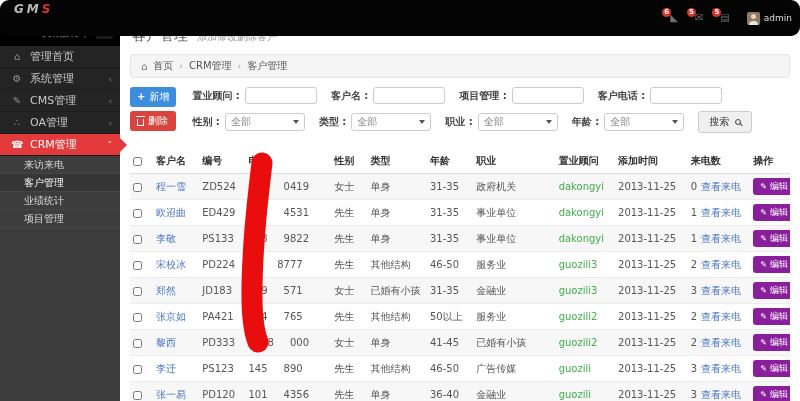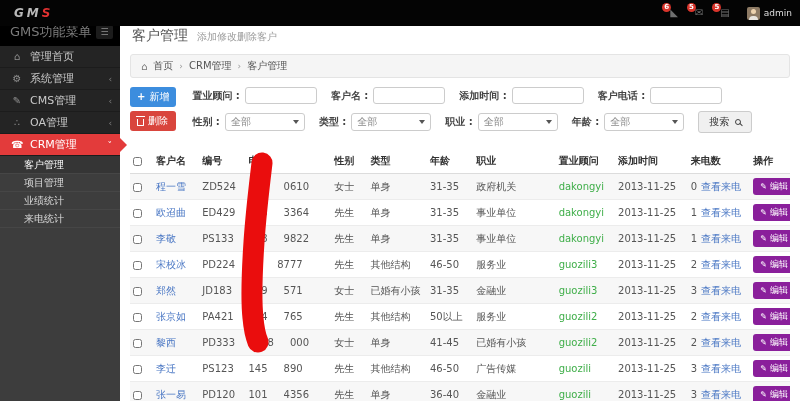--- a/index.html
+++ b/index.html
@@ -2,22 +2,22 @@
 <html><head>
 <meta charset="utf-8">
 <style>
   * { box-sizing: border-box; margin: 0; padding: 0; }
   html,body { width:800px; height:401px; overflow:hidden; }
   body {
     font-family:"DejaVu Sans","Liberation Sans",sans-serif;
     font-size:11px; background:#fff; position:relative; color:#555;
   }
   
-  .topbar { position:absolute; top:0; left:0; right:0; height:26px;
-    background:#040404; display:flex; align-items:center; padding:0 8px 0 14px; z-index:10; }
+  .topbar { position:absolute; top:0; left:0; right:0; height:36px;
+    background:#040404; display:flex; padding:0 8px 0 14px; z-index:10;border-radius:9px; }
   .logo { font-weight:bold; font-style:italic; font-size:12px; letter-spacing:3px; line-height:18px; }
   .logo .gm { color:#b9b9b9; } .logo .s { color:#e03131; }
   .top-right { margin-left:auto; display:flex; align-items:center; gap:17px; }
   .notif { position:relative; color:#6f6f6f; font-size:10px; line-height:10px; cursor:pointer; }
   .badge { position:absolute; top:-5px; left:-8px; background:#d9342b; color:#fff;
     font-size:7px; font-style:normal; width:9px; height:9px; line-height:9px;
     border-radius:50%; text-align:center; font-weight:bold; }
   .userbox { display:flex; align-items:center; gap:4px; color:#ddd; font-size:9px; cursor:pointer; }
   .avatar { width:13px; height:13px; border-radius:2px; background:#8d7a64; position:relative; overflow:hidden; }
   .avatar::before { content:""; position:absolute; top:2px; left:4px; width:5px; height:5px;
@@ -143,31 +143,31 @@
   <div class="nav-item">
     <span class="nicon">∴</span>
     <span>OA管理</span>
     <span class="chev">‹</span>
   </div>
   <div class="nav-item active">
     <span class="nicon">☎</span>
     <span>CRM管理</span>
     <span class="chev">˅</span>
   </div>
+  <div class="sub-item">
+    <span>来访来电</span>
+  </div>
   <div class="sub-item active">
     <span>客户管理</span>
   </div>
   <div class="sub-item">
+    <span>业绩统计</span>
+  </div>
+  <div class="sub-item">
     <span>项目管理</span>
-  </div>
-  <div class="sub-item">
-    <span>业绩统计</span>
-  </div>
-  <div class="sub-item">
-    <span>来电统计</span>
   </div>
 </div>
 
 <div class="main">
   <div class="page-header">
     <span class="page-title">客户管理</span>
     <span class="page-subtitle">添加修改删除客户</span>
   </div>
 
   <div class="breadcrumb">
@@ -189,21 +189,21 @@
         <span class="trash-ic"></span>
         <span>删除</span>
       </button>
     </div>
     <div class="filter-form">
       <div class="f-row">
         <span class="f-label">置业顾问 :</span>
         <input class="f-input" style="">
         <span class="f-label">客户名 :</span>
         <input class="f-input" style="">
-        <span class="f-label">添加时间 :</span>
+        <span class="f-label">项目管理 :</span>
         <input class="f-input" style="">
         <span class="f-label">客户电话 :</span>
         <input class="f-input" style="">
       </div>
       <div class="f-row">
         <span class="f-label">性别 :</span>
         <div class="f-select">
           <span>全部</span>
           <span class="caret"></span>
         </div>
@@ -260,21 +260,21 @@
         <th>来电数</th>
         <th>操作</th>
       </tr>
     </thead>
     <tbody>
   <tr>
     <td><input type="checkbox" class="chk" style=""></td>
     <td><a class="name-link">程一雪</a></td>
     <td><span>ZD524</span></td>
     <td>
-      <span>138</span><span class="phone-gap"></span><span>0610</span>
+      <span>138</span><span class="phone-gap"></span><span>0419</span>
     </td>
     <td><span>女士</span></td>
     <td><span>单身</span></td>
     <td><span>31-35</span></td>
     <td><span>政府机关</span></td>
     <td><span class="consultant">dakongyi</span></td>
     <td><span>2013-11-25</span></td>
     <td>
       <span class="calls-count">0</span><a class="calls-link">查看来电</a>
     </td>
@@ -284,21 +284,21 @@
         <span>编辑</span>
       </button>
     </td>
   </tr>
 
   <tr>
     <td><input type="checkbox" class="chk" style=""></td>
     <td><a class="name-link">欧迢曲</a></td>
     <td><span>ED429</span></td>
     <td>
-      <span>138</span><span class="phone-gap"></span><span>3364</span>
+      <span>138</span><span class="phone-gap"></span><span>4531</span>
     </td>
     <td><span>先生</span></td>
     <td><span>单身</span></td>
     <td><span>31-35</span></td>
     <td><span>事业单位</span></td>
     <td><span class="consultant">dakongyi</span></td>
     <td><span>2013-11-25</span></td>
     <td>
       <span class="calls-count">1</span><a class="calls-link">查看来电</a>
     </td>

